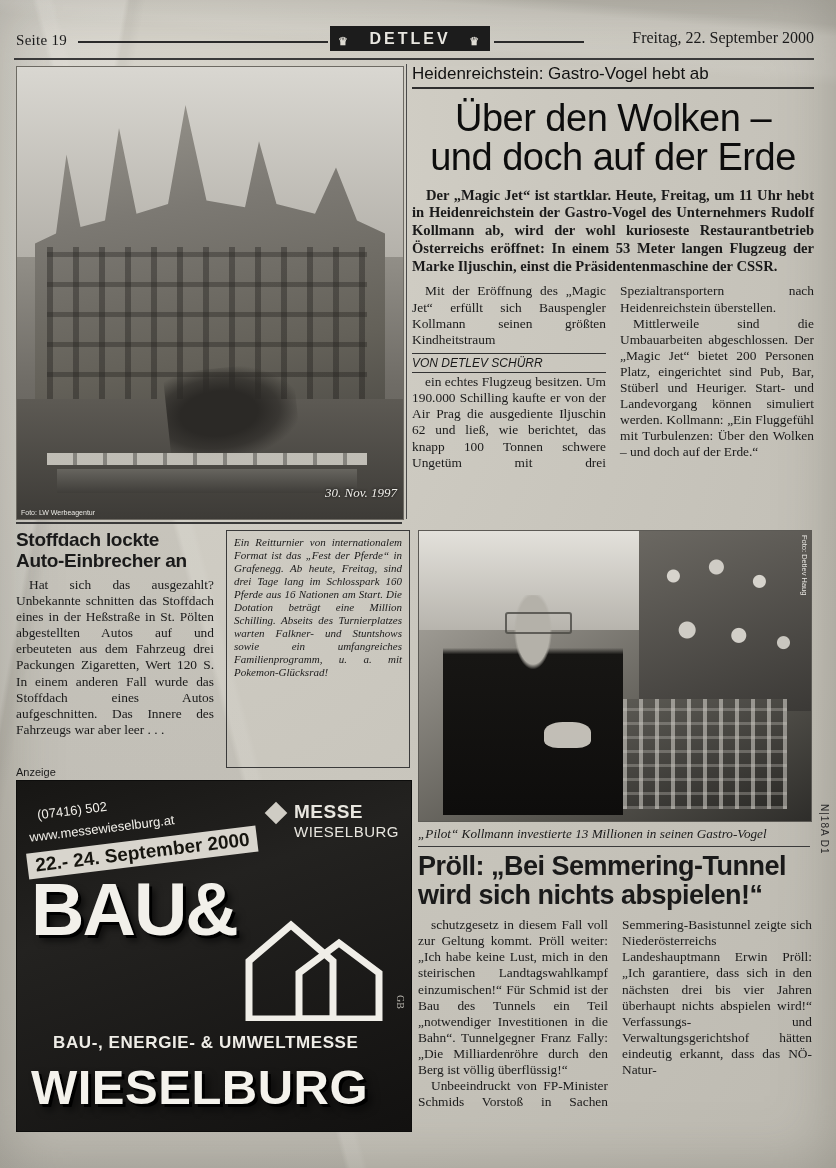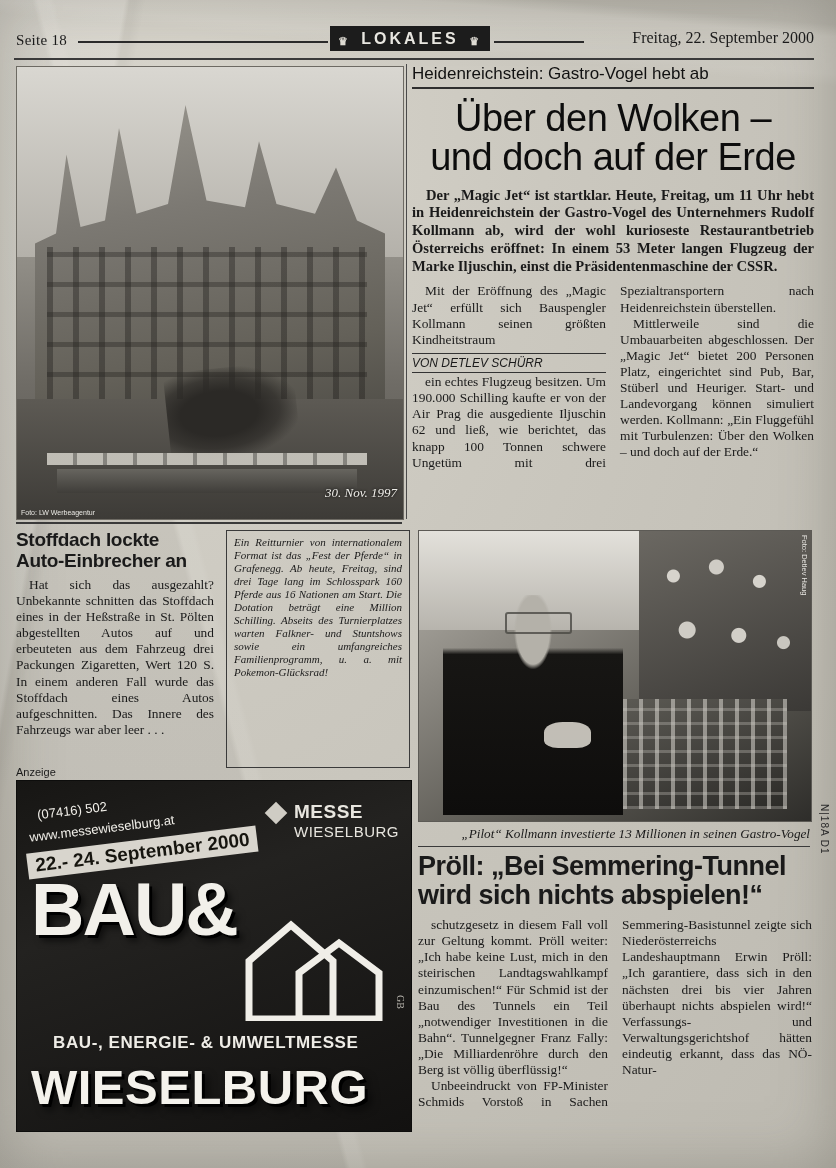--- a/index.html
+++ b/index.html
@@ -268,21 +268,21 @@
   .ck-hand{
     position:absolute;left:32%;top:66%;width:12%;height:9%;
     background:#cbc8c0;border-radius:40% 40% 30% 30%;opacity:.95;
   }
   .ck-credit{
     position:absolute;right:2px;top:4px;font-size:7.5px;color:#e9e7e2;
     writing-mode:vertical-rl;font-family:"Liberation Sans",sans-serif;
   }
   .cap-cockpit{
     position:absolute;left:404px;top:812px;width:392px;
-    font-style:italic;font-size:13.2px;text-align:right;
+    font-style:italic;font-size:13.2px;
   }
 
   
   .bottom{position:absolute;left:404px;top:838px;width:394px;}
   .bottom h2{
     font-family:"Liberation Sans",sans-serif;font-weight:bold;
     font-size:27px;line-height:1.06;text-align:left;margin:0 0 8px;
     letter-spacing:-.5px;
   }
   .bottom .two-col{font-size:13.4px;}
@@ -295,25 +295,25 @@
     font-family:"Liberation Sans",sans-serif;color:#2b2b2b;
   }
 </style>
 </head>
 <body>
 
 <div id="page">
   <div class="inner">
 
     <div class="masthead">
-      <div class="folio">Seite 18</div>
+      <div class="folio">Seite 19</div>
       <div class="rule-left"></div>
       <div class="lokales">
         <span class="crown l">♛</span>
-        <span>LOKALES</span>
+        <span>DETLEV</span>
         <span class="crown r">♛</span>
       </div>
       <div class="rule-right"></div>
       <div class="dateline">Freitag, 22. September 2000</div>
     </div>
     <div class="toprule"></div>
 
     <div class="photo-castle">
       <div class="ph-sky"></div>
       <div class="ph-bldg"></div>

